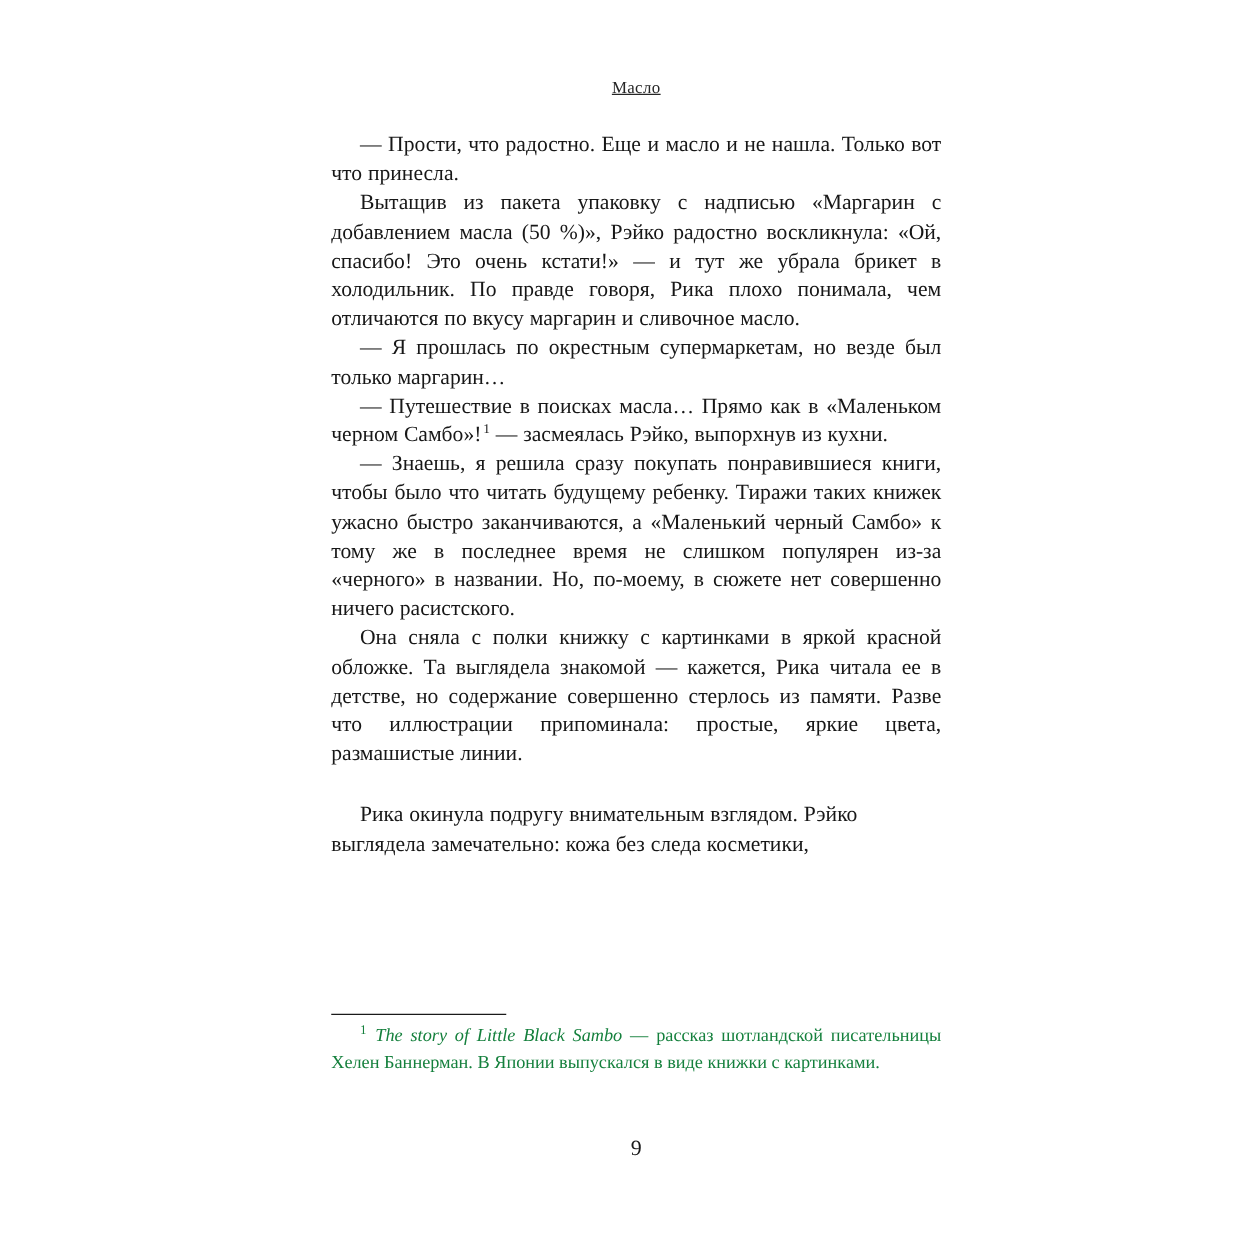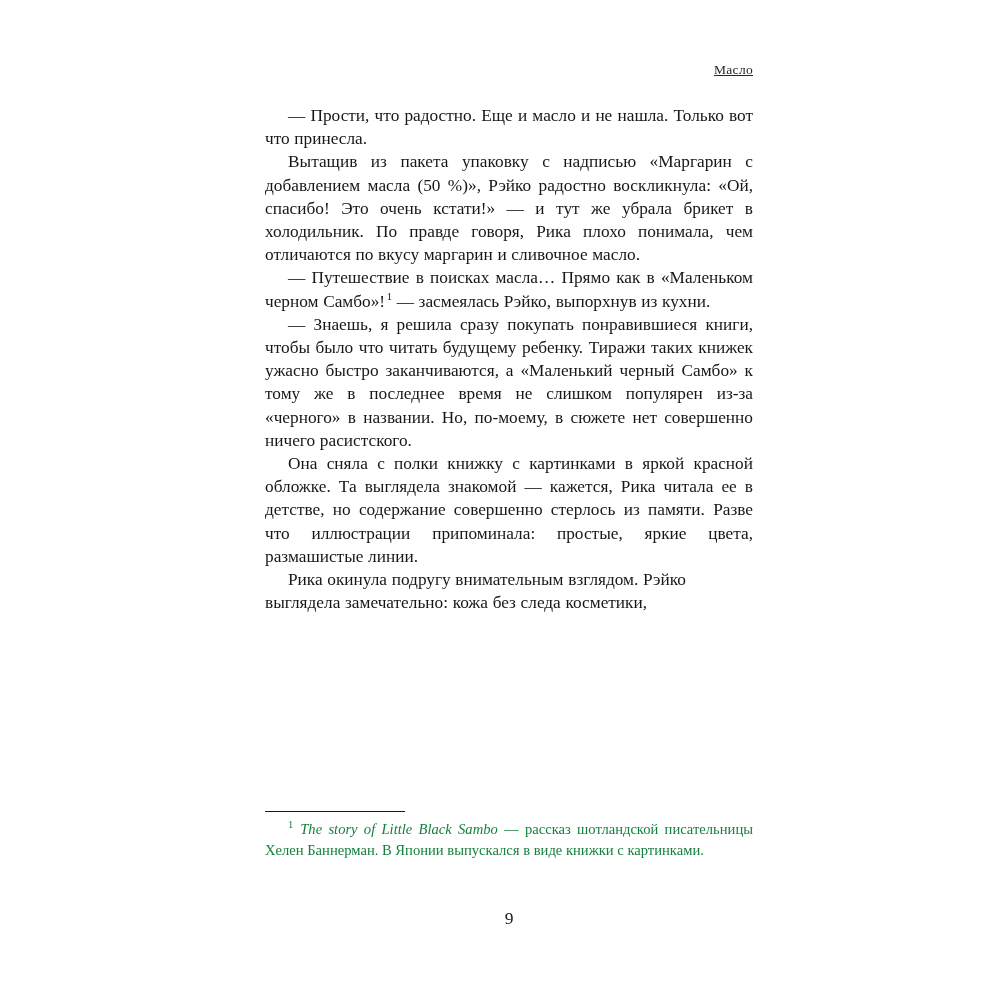--- a/index.html
+++ b/index.html
@@ -24,21 +24,21 @@
     background: #ffffff;
     box-sizing: border-box;
   }
 
   
   .running-head {
     position: absolute;
     top: 62px;
     left: 265px;
     width: 488px;
-    text-align: right;
+    text-align: center;
     font-size: 13.5px;
     letter-spacing: 0.3px;
     color: #262626;
     text-decoration: underline;
   }
 
   
   .text-block {
     position: absolute;
     top: 104px;
@@ -53,20 +53,21 @@
     text-align: justify;
     text-justify: inter-word;
     text-indent: 23px;
     color: #171717;
     hyphens: manual;
     word-spacing: 0.02em;
   }
 
   .para.last-loose {
     text-align: left;
+    margin-top: 26px;
   }
 
   
   .footnote-zone {
     position: absolute;
     left: 265px;
     top: 811px;
     width: 488px;
   }
   .footnote-rule {
@@ -115,20 +116,21 @@
 <body>
 
 <div class="page">
 
   <div class="running-head">Масло</div>
 
   <div class="text-block">
 
     <p class="para">— Прости, что радостно. Еще и масло и не нашла. Только вот что принесла.</p>
     <p class="para">Вытащив из пакета упаковку с надписью «Маргарин с добавлением масла (50 %)», Рэйко радостно воскликнула: «Ой, спасибо! Это очень кстати!» — и тут же убрала брикет в холодильник. По правде говоря, Рика плохо понимала, чем отличаются по вкусу маргарин и сливочное масло.</p>
+    <p class="para">— Я прошлась по окрестным супермаркетам, но везде был только маргарин…</p>
 
     <p class="para"><span>— Путешествие в поисках масла… Прямо как в «Маленьком черном Самбо»!</span><sup class="fn-ref">1</sup><span> — засмеялась Рэйко, выпорхнув из кухни.</span></p>
 
     <p class="para">— Знаешь, я решила сразу покупать понравившиеся книги, чтобы было что читать будущему ребенку. Тиражи таких книжек ужасно быстро заканчиваются, а «Маленький черный Самбо» к тому же в последнее время не слишком популярен из-за «черного» в названии. Но, по-моему, в сюжете нет совершенно ничего расистского.</p>
     <p class="para">Она сняла с полки книжку с картинками в яркой красной обложке. Та выглядела знакомой — кажется, Рика читала ее в детстве, но содержание совершенно стерлось из памяти. Разве что иллюстрации припоминала: простые, яркие цвета, размашистые линии.</p>
     <p class="para last-loose">Рика окинула подругу внимательным взглядом. Рэйко выглядела замечательно: кожа без следа косметики,</p>
 
   </div>
 
   <div class="footnote-zone">

